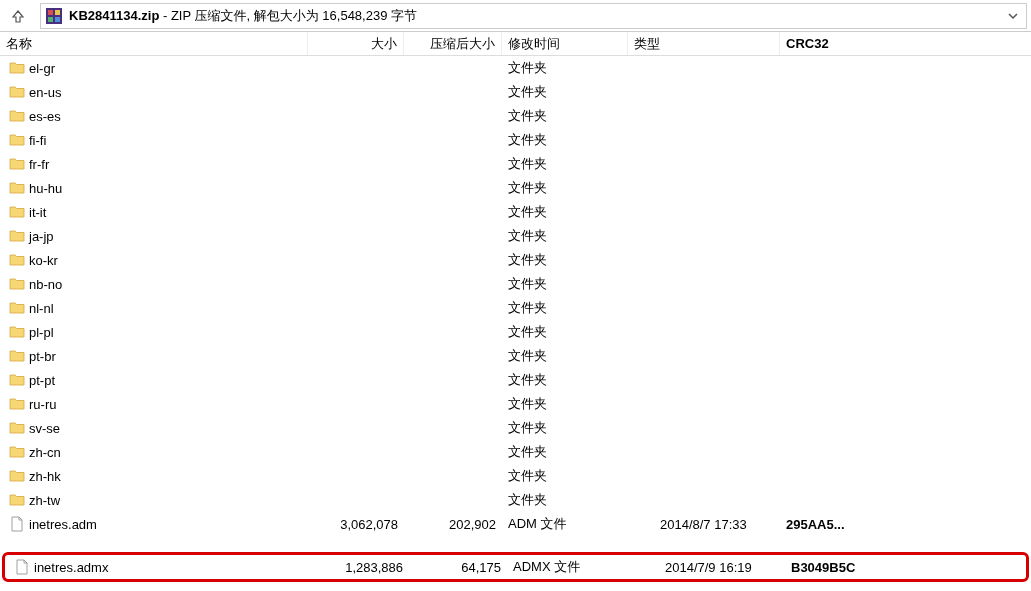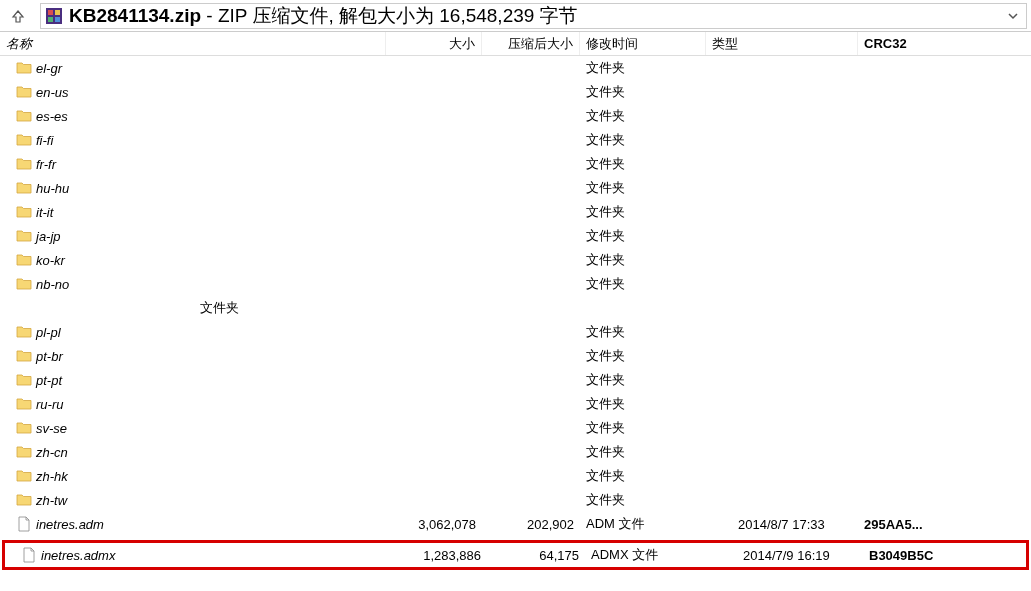--- a/index.html
+++ b/index.html
@@ -39,21 +39,21 @@
       padding: 0 4px;
     }
     .app-icon {
       width: 18px;
       height: 18px;
       margin-right: 6px;
       flex-shrink: 0;
     }
     .address-text {
       flex: 1;
-      font-size: 19px;
+      font-size: 13px;
       white-space: nowrap;
       overflow: hidden;
     }
     .address-text b { font-weight: bold; }
     .dropdown-btn {
       width: 18px;
       display: flex;
       align-items: center;
       justify-content: center;
       cursor: pointer;
@@ -67,45 +67,45 @@
       border-bottom: 1px solid #ddd;
       background: #fff;
     }
     .col {
       display: flex;
       align-items: center;
       padding: 0 6px;
       border-right: 1px solid #eee;
       font-size: 13px;
     }
-    .col-name { width: 386px; justify-content: flex-start; font-style: italic; }
+    .col-name { width: 308px; justify-content: flex-start; }
     .col-size { width: 96px; justify-content: flex-end; text-align: center; }
     .col-packed { width: 98px; justify-content: flex-end; }
     .col-type { width: 152px; justify-content: flex-start; }
     .col-date { width: 126px; justify-content: flex-start; }
     .col-crc { width: 160px; justify-content: flex-start; border-right: none; font-weight: bold; }
     .file-row {
       display: flex;
       height: 24px;
       align-items: center;
     }
     .file-row .col { border-right: none; }
     .file-row .col-name {
-      padding-left: 16px;
+      padding-left: 9px;
     }
     .folder-icon, .file-icon {
       width: 16px;
       height: 16px;
       margin-right: 4px;
       flex-shrink: 0;
     }
     .highlight-box {
       border: 3px solid #d60000;
-      border-radius: 0;
-      margin: 4px 2px;
+      border-radius: 6px;
+      margin: 16px 2px;
     }
   </style>
 </head>
 <body>
 
 <div class="toolbar">
   <div class="up-btn">
     <svg width="14" height="14" viewBox="0 0 14 14">
       <path d="M7 2 L12 8 L9 8 L9 13 L5 13 L5 8 L2 8 Z" fill="none" stroke="#555" stroke-width="1.2"></path>
     </svg>
@@ -265,20 +265,26 @@
             </svg></span>
           <span>nb-no</span>
         </div>
         <div class="col col-size"></div>
         <div class="col col-packed"></div>
         <div class="col col-type">文件夹</div>
         <div class="col col-date"></div>
         <div class="col col-crc"></div>
       </div>
       <div class="file-row">
+        <div class="col col-name">
+          <span class="folder-icon"><svg width="16" height="16" viewBox="0 0 16 16">
+              <path d="M1 3 L6 3 L7.5 4.5 L15 4.5 L15 13 L1 13 Z" fill="#f7d774" stroke="#d4a63f" stroke-width="0.8"></path>
+            </svg></span>
+          <span>nl-nl</span>
+        </div>
         <div class="col col-size"></div>
         <div class="col col-packed"></div>
         <div class="col col-type">文件夹</div>
         <div class="col col-date"></div>
         <div class="col col-crc"></div>
       </div>
       <div class="file-row">
         <div class="col col-name">
           <span class="folder-icon"><svg width="16" height="16" viewBox="0 0 16 16">
               <path d="M1 3 L6 3 L7.5 4.5 L15 4.5 L15 13 L1 13 Z" fill="#f7d774" stroke="#d4a63f" stroke-width="0.8"></path>

